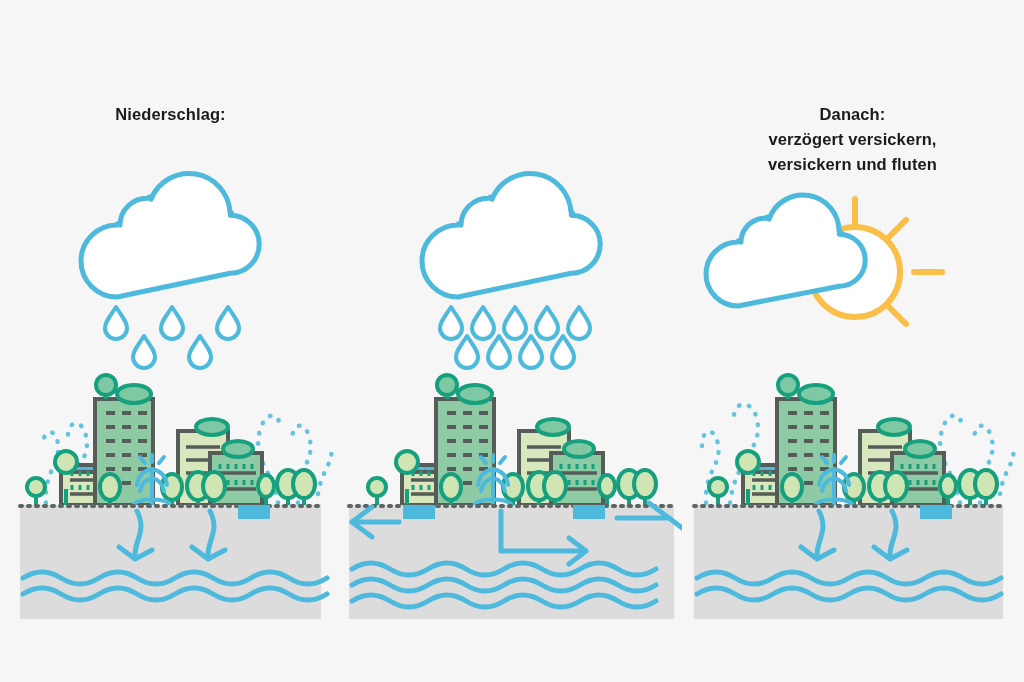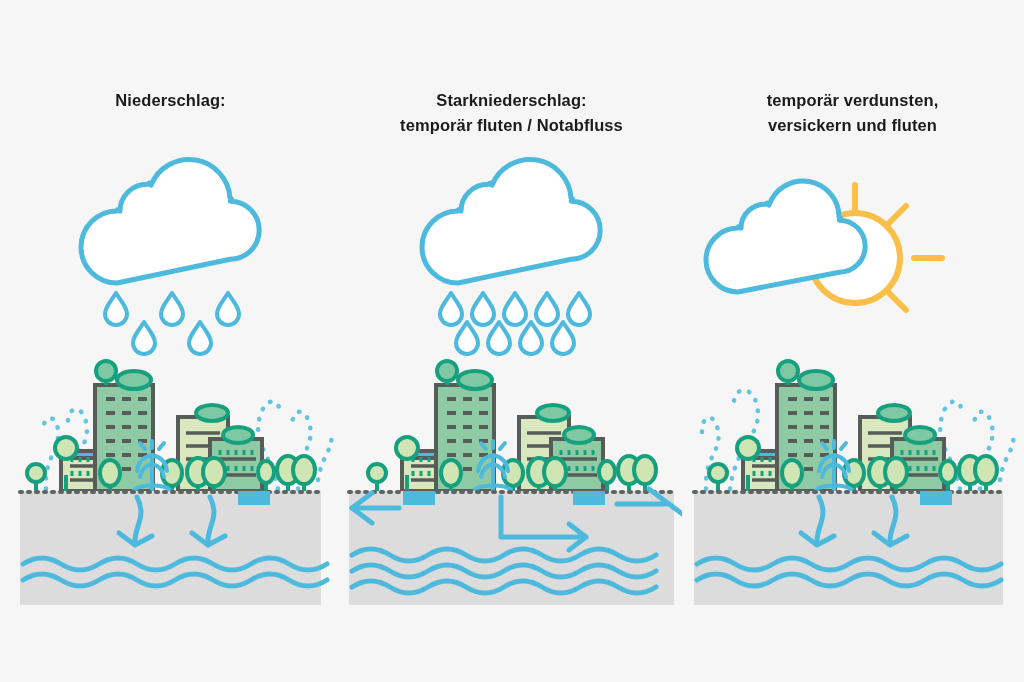--- a/index.html
+++ b/index.html
@@ -4,21 +4,21 @@
 <style>
   html,body{margin:0;padding:0;}
   body{
     width:1024px;height:682px;
     background:#f5f6f5;
     font-family:"Liberation Sans", sans-serif;
     overflow:hidden;
     position:relative;
   }
   .stage{position:absolute;left:0;top:0;width:1024px;height:682px;}
-  .panel{position:absolute;top:2px;width:341px;height:504px;}
+  .panel{position:absolute;top:16px;width:341px;height:504px;}
   #panel-0{left:0;}
   #panel-1{left:341px;}
   #panel-2{left:682px;}
 
   .caption{
     position:absolute;left:0;top:86px;width:341px;
     text-align:center;
     color:#1b1b1b;
     font-size:16.5px;
     font-weight:bold;
@@ -167,24 +167,20 @@
       </g>
 
       <g fill="none" stroke="#4cb9dd" stroke-width="5" stroke-linecap="round">
         <path d="M23 562 q19 -12 38 0 t38 0 t38 0 t38 0 t38 0 t38 0 t38 0 t38 0"></path>
         <path d="M23 578 q19 -12 38 0 t38 0 t38 0 t38 0 t38 0 t38 0 t38 0 t38 0"></path>
       </g>
     </svg>
   </div>
 
   <div class="panel" id="panel-1">
-    <div class="caption">
-      <span class="ln">Starkniederschlag:</span>
-      <span class="ln">temporär fluten / Notabfluss</span>
-    </div>
 
     <svg class="art" viewBox="0 0 341 682" width="341" height="682">
       <g>
         <path d="M117 281 a36 36 0 0 1 0-72 a1 1 0 0 1 3 .2 a27 27 0 0 1 28-27 a1 1 0 0 1 3 1 a41 41 0 0 1 79 13 a1 1 0 0 1 .2 3 a29 29 0 0 1 0 58 z" fill="#ffffff" stroke="#4cb9dd" stroke-width="5" stroke-linejoin="round"></path>
       </g>
       <g fill="#ffffff" stroke="#4cb9dd" stroke-width="4" stroke-linejoin="round">
         <path d="M110 291 c7 11 11 15 11 21 a11 11 0 0 1-22 0 c0-6 4-10 11-21 z"></path>
         <path d="M142 291 c7 11 11 15 11 21 a11 11 0 0 1-22 0 c0-6 4-10 11-21 z"></path>
         <path d="M174 291 c7 11 11 15 11 21 a11 11 0 0 1-22 0 c0-6 4-10 11-21 z"></path>
         <path d="M206 291 c7 11 11 15 11 21 a11 11 0 0 1-22 0 c0-6 4-10 11-21 z"></path>
@@ -302,21 +298,22 @@
       <g fill="none" stroke="#4cb9dd" stroke-width="5" stroke-linecap="round">
         <path d="M11 553 q19 -12 38 0 t38 0 t38 0 t38 0 t38 0 t38 0 t38 0 t38 0"></path>
         <path d="M11 569 q19 -12 38 0 t38 0 t38 0 t38 0 t38 0 t38 0 t38 0 t38 0"></path>
         <path d="M11 585 q19 -12 38 0 t38 0 t38 0 t38 0 t38 0 t38 0 t38 0 t38 0"></path>
       </g>
     </svg>
   </div>
 
   <div class="panel" id="panel-2">
     <div class="caption">
-      <span class="ln">temporär verdunsten,</span>
+      <span class="ln">Danach:</span>
+      <span class="ln">verzögert versickern,</span>
       <span class="ln">versickern und fluten</span>
     </div>
 
     <svg class="art" viewBox="0 0 341 682" width="341" height="682">
 
       <g stroke="#f9bf48" stroke-width="6" stroke-linecap="round" fill="none">
         <path d="M173 183 v28"></path>
         <path d="M122 204 l20 20"></path>
         <path d="M224 204 l-20 20"></path>
         <path d="M232 256 h28"></path>

